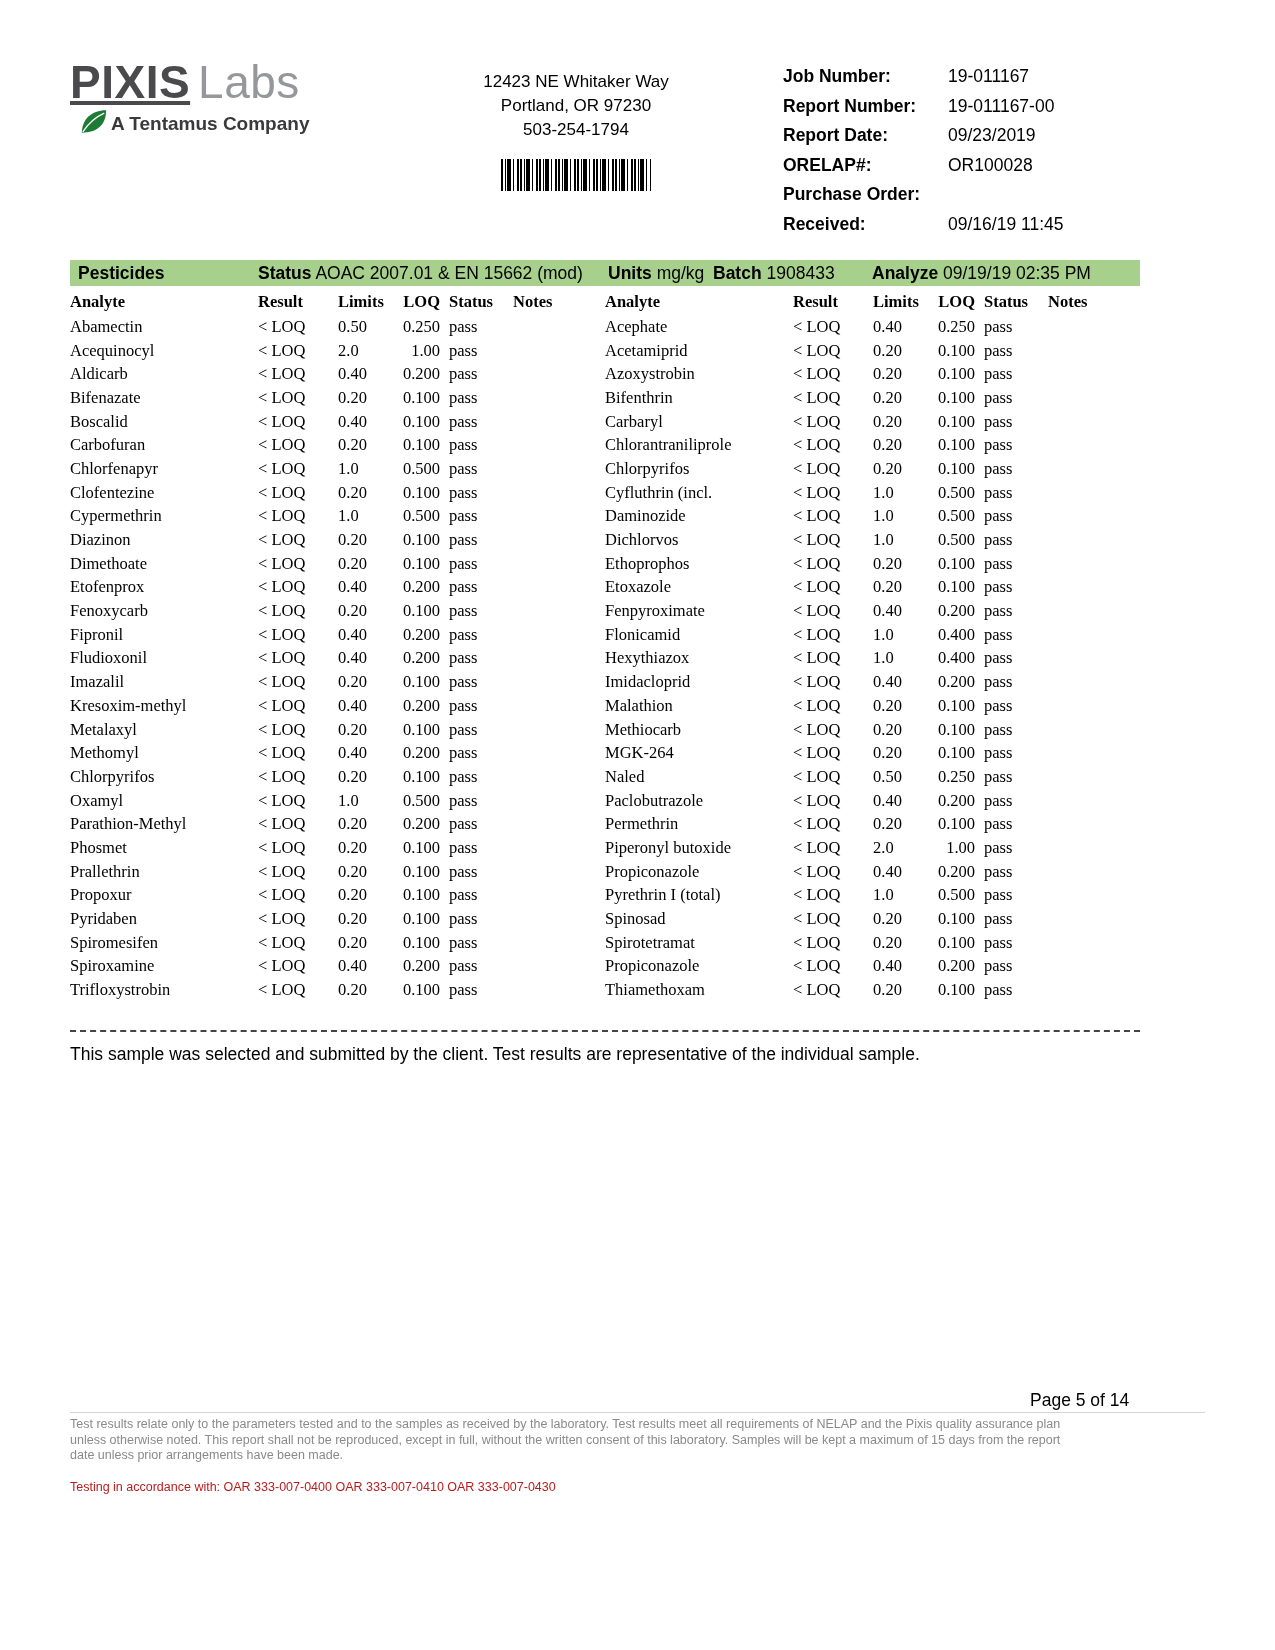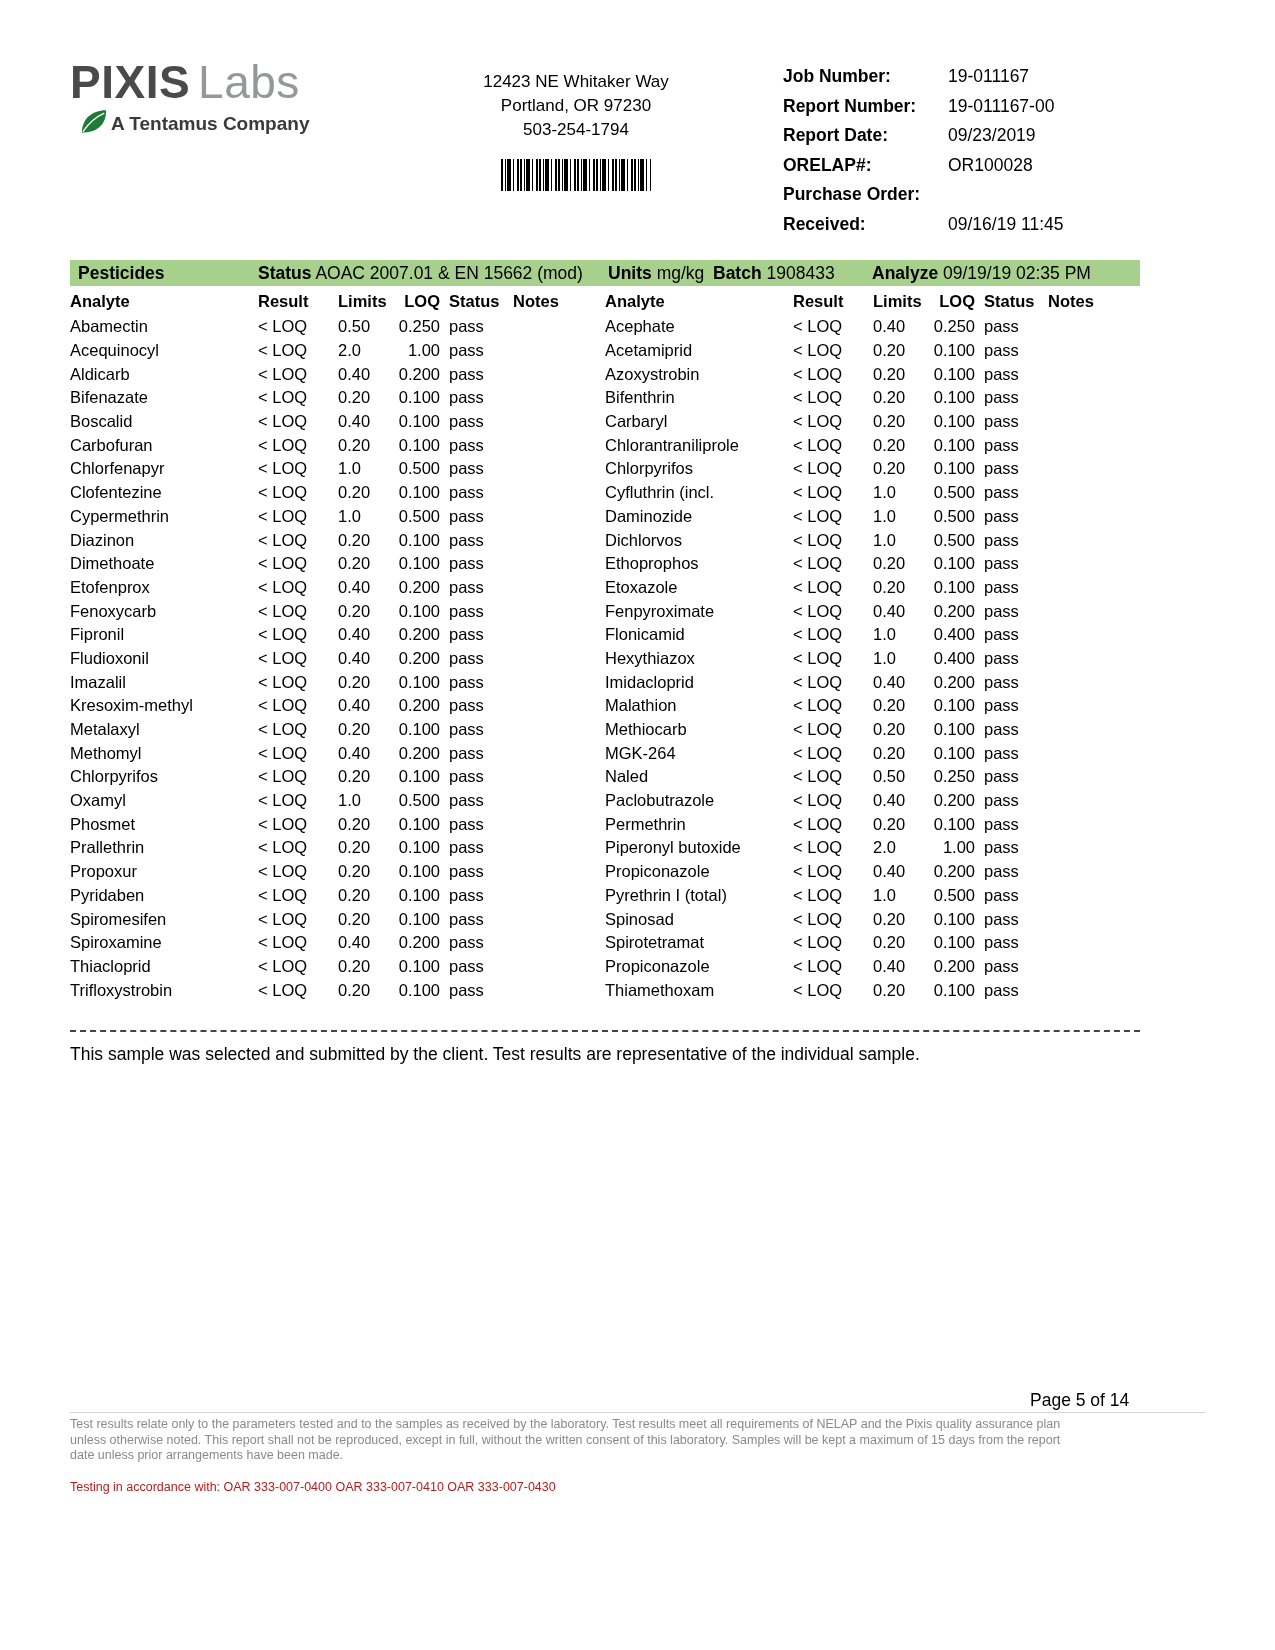--- a/index.html
+++ b/index.html
@@ -6,21 +6,21 @@
   html,body { background:#ffffff; }
   body {
     width:1275px; height:1650px; position:relative;
     font-family:"Liberation Sans", sans-serif; color:#000;
     overflow:hidden;
   }
 
   
   .logo-block { position:absolute; left:70px; top:58px; }
   .logo-line1 { font-size:46px; line-height:48px; letter-spacing:0.5px; }
-  .logo-pixis { font-weight:bold; color:#4a4a4c; }
+  .logo-pixis { font-weight:bold; color:#4a4a4c;text-decoration:underline; }
   .logo-labs  { font-weight:400; color:#96979a; margin-left:8px; }
   .logo-line2 { display:flex; align-items:center; gap:3px; margin-top:2px; margin-left:10px; }
   .tagline { font-size:19px; font-weight:bold; color:#3a3a3c; }
 
   .addr-block { position:absolute; left:420px; top:70px; width:312px; text-align:center; font-size:17px; line-height:24px; }
   .barcode {
     margin:17px auto 0; width:150px; height:32px;
     background:repeating-linear-gradient(90deg,
       #000 0 2px, #fff 2px 4px,
       #000 4px 5px, #fff 5px 6px,
@@ -41,21 +41,21 @@
   }
   .green-bar .bar-item { position:absolute; top:0; white-space:nowrap; }
   .bar-label { font-weight:bold; }
   .pos-title   { left:8px;  font-weight:bold; }
   .pos-method  { left:188px; }
   .pos-units   { left:538px; }
   .pos-batch   { left:643px; }
   .pos-analyze { left:802px; }
 
   
-  .tables { position:absolute; left:70px; top:288px; width:1070px; display:flex; gap:15px; align-items:center; }
+  .tables { position:absolute; left:70px; top:288px; width:1070px; display:flex; gap:15px; align-items:center;font-family:Liberation Serif, serif; }
   table { border-collapse:collapse; table-layout:fixed; }
   .t-left  { width:520px; }
   .t-right { width:535px; }
   th, td {
     font-size:16.5px; height:23.7px; padding:0;
     text-align:left; vertical-align:middle; font-weight:normal;
     white-space:nowrap; overflow:hidden;
   }
   th { font-weight:bold; height:27px; }
   .col-analyte { width:188px; }
@@ -324,20 +324,28 @@
           </tr>
           <tr>
             <td class="col-analyte">Oxamyl</td>
             <td class="col-result">&lt; LOQ</td>
             <td class="col-limits">1.0</td>
             <td class="col-loq">0.500</td>
             <td class="col-status">pass</td>
             <td class="col-notes"></td>
           </tr>
           <tr>
+            <td class="col-analyte">Parathion-Methyl</td>
+            <td class="col-result">&lt; LOQ</td>
+            <td class="col-limits">0.20</td>
+            <td class="col-loq">0.200</td>
+            <td class="col-status">pass</td>
+            <td class="col-notes"></td>
+          </tr>
+          <tr>
             <td class="col-analyte">Phosmet</td>
             <td class="col-result">&lt; LOQ</td>
             <td class="col-limits">0.20</td>
             <td class="col-loq">0.100</td>
             <td class="col-status">pass</td>
             <td class="col-notes"></td>
           </tr>
           <tr>
             <td class="col-analyte">Prallethrin</td>
             <td class="col-result">&lt; LOQ</td>
@@ -368,28 +376,20 @@
             <td class="col-limits">0.20</td>
             <td class="col-loq">0.100</td>
             <td class="col-status">pass</td>
             <td class="col-notes"></td>
           </tr>
           <tr>
             <td class="col-analyte">Spiroxamine</td>
             <td class="col-result">&lt; LOQ</td>
             <td class="col-limits">0.40</td>
             <td class="col-loq">0.200</td>
-            <td class="col-status">pass</td>
-            <td class="col-notes"></td>
-          </tr>
-          <tr>
-            <td class="col-analyte">Thiacloprid</td>
-            <td class="col-result">&lt; LOQ</td>
-            <td class="col-limits">0.20</td>
-            <td class="col-loq">0.100</td>
             <td class="col-status">pass</td>
             <td class="col-notes"></td>
           </tr>
           <tr>
             <td class="col-analyte">Trifloxystrobin</td>
             <td class="col-result">&lt; LOQ</td>
             <td class="col-limits">0.20</td>
             <td class="col-loq">0.100</td>
             <td class="col-status">pass</td>
             <td class="col-notes"></td>

